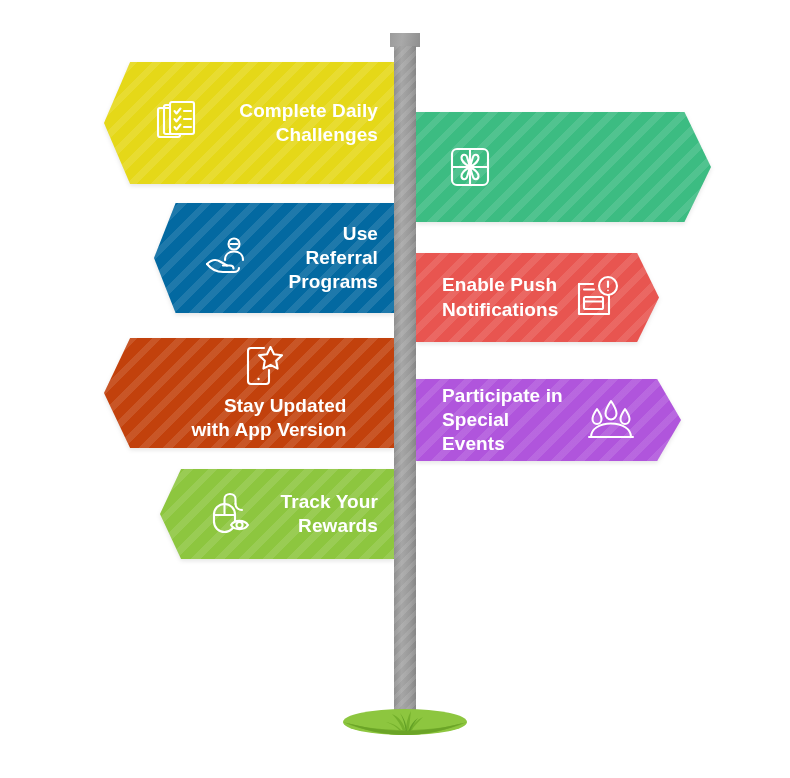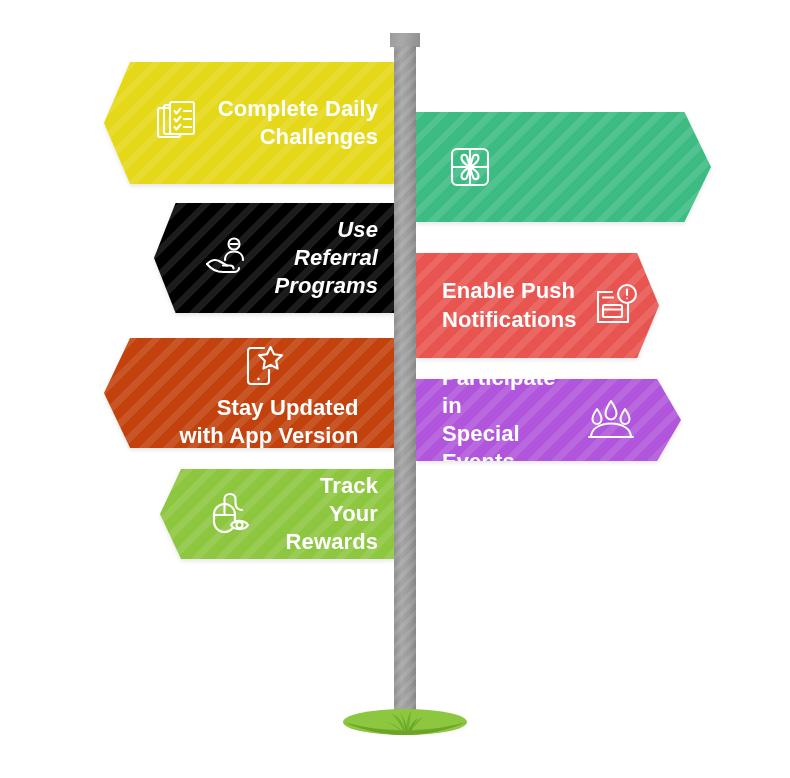--- a/index.html
+++ b/index.html
@@ -111,21 +111,21 @@
     align-items: center;
     justify-content: center;
   }
   .sign-icon svg { display: block; }
 
   .sign-label {
     position: relative;
     z-index: 2;
     color: #ffffff;
     font-weight: bold;
-    font-size: 22px;
+    font-size: 19px;
     line-height: 1.28;
     letter-spacing: 0.1px;
     white-space: pre-line;
   }
 
   
   .sign.left .sign-label {
     flex: 1 1 auto;
     text-align: right;
     padding-left: 10px;
@@ -134,21 +134,21 @@
   .sign.right .sign-label {
     flex: 1 1 auto;
     text-align: left;
     padding-right: 10px;
   }
 
   
   #sign-0 { left: 104px;  top: 62px;  width: 290px; height: 122px; }
   #sign-1 { left: 416px;  top: 112px; width: 295px; height: 110px; }
   #sign-2 { left: 154px;  top: 203px; width: 240px; height: 110px; }
-  #sign-3 { left: 416px;  top: 253px; width: 243px; height: 105px; }
+  #sign-3 { left: 416px;  top: 253px; width: 243px; height: 89px; }
   #sign-4 { left: 104px;  top: 338px; width: 290px; height: 110px; }
   #sign-5 { left: 416px;  top: 379px; width: 265px; height: 82px; }
   #sign-6 { left: 160px;  top: 469px; width: 234px; height: 90px; }
 </style>
 </head>
 <body>
 
 <div id="stage">
 
   <div class="sign left" id="sign-0">
@@ -181,21 +181,21 @@
           <path d="M24 24 C24 24 15 19 15.5 14.5 C16 11 20 11 21 14 C22 17 24 24 24 24 Z"></path>
           <path d="M24 24 C24 24 33 19 32.5 14.5 C32 11 28 11 27 14 C26 17 24 24 24 24 Z"></path>
           <path d="M24 24 C24 24 15 29 15.5 33.5 C16 37 20 37 21 34 C22 31 24 24 24 24 Z"></path>
           <path d="M24 24 C24 24 33 29 32.5 33.5 C32 37 28 37 27 34 C26 31 24 24 24 24 Z"></path>
         </svg>
       </div>
     </div>
   </div>
 
   <div class="sign left" id="sign-2">
-    <div class="sign-body" style="background:#000000;font-style:italic;">
+    <div class="sign-body" style="background:#0369a1;">
       <div class="sign-icon">
         <svg width="50" height="48" viewBox="0 0 50 48" fill="none" stroke="#ffffff" stroke-width="2.1" stroke-linecap="round" stroke-linejoin="round">
           <circle cx="31" cy="10" r="5.5"></circle>
           <line x1="27.5" y1="10" x2="34.5" y2="10"></line>
           <path d="M22 26 C22 20.5 26 17.5 31 17.5 C36 17.5 40 20.5 40 26"></path>
           <path d="M4 30 C8 26 13 25 17 27.5 L24 31.5"></path>
           <path d="M4 30 C8 35 14 38 20 38 L31 38 C34 38 36 36 36 34"></path>
           <path d="M20 31.5 L27 31.5 C29.5 31.5 30.5 33 30.5 34.5"></path>
         </svg>
       </div>

